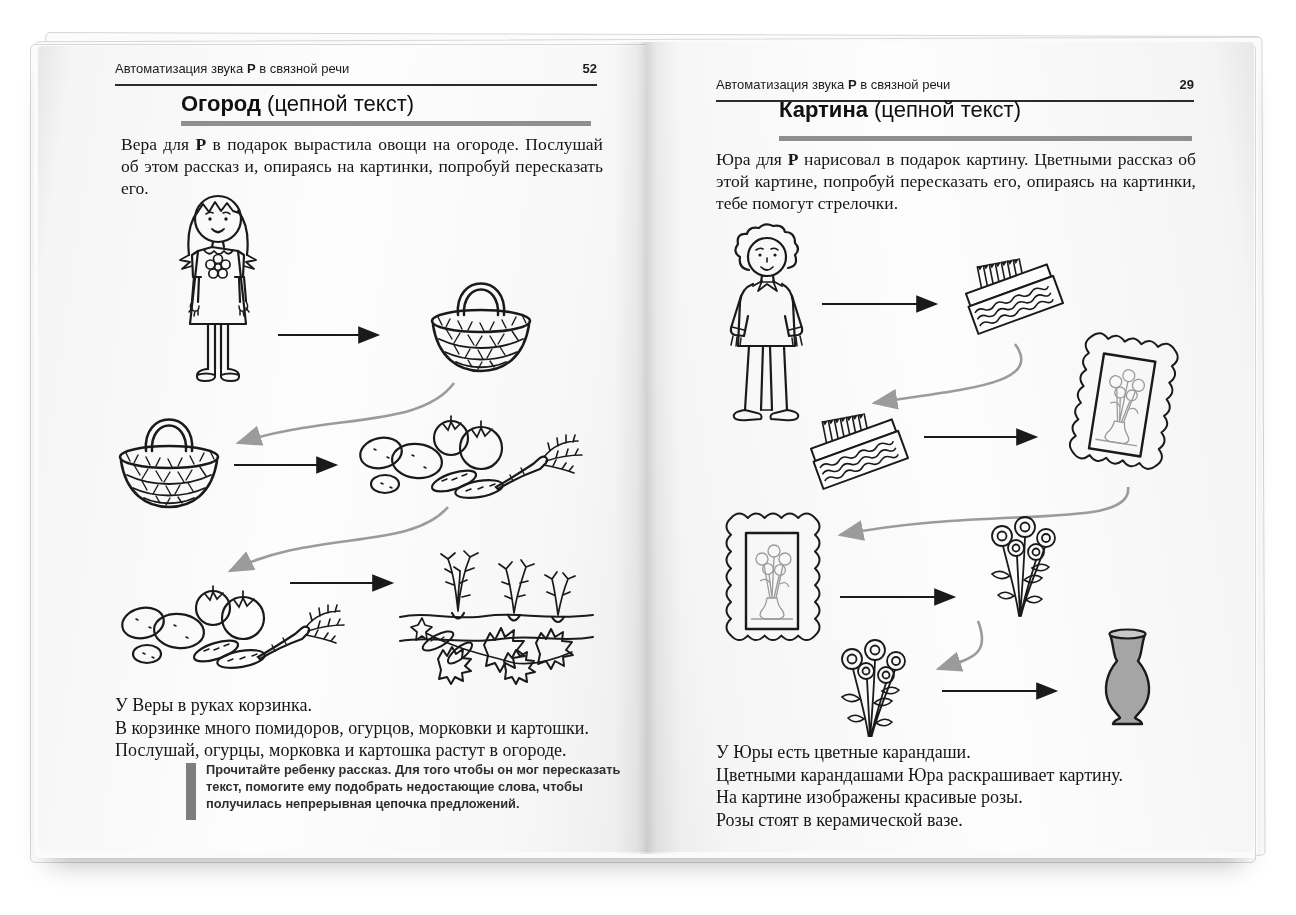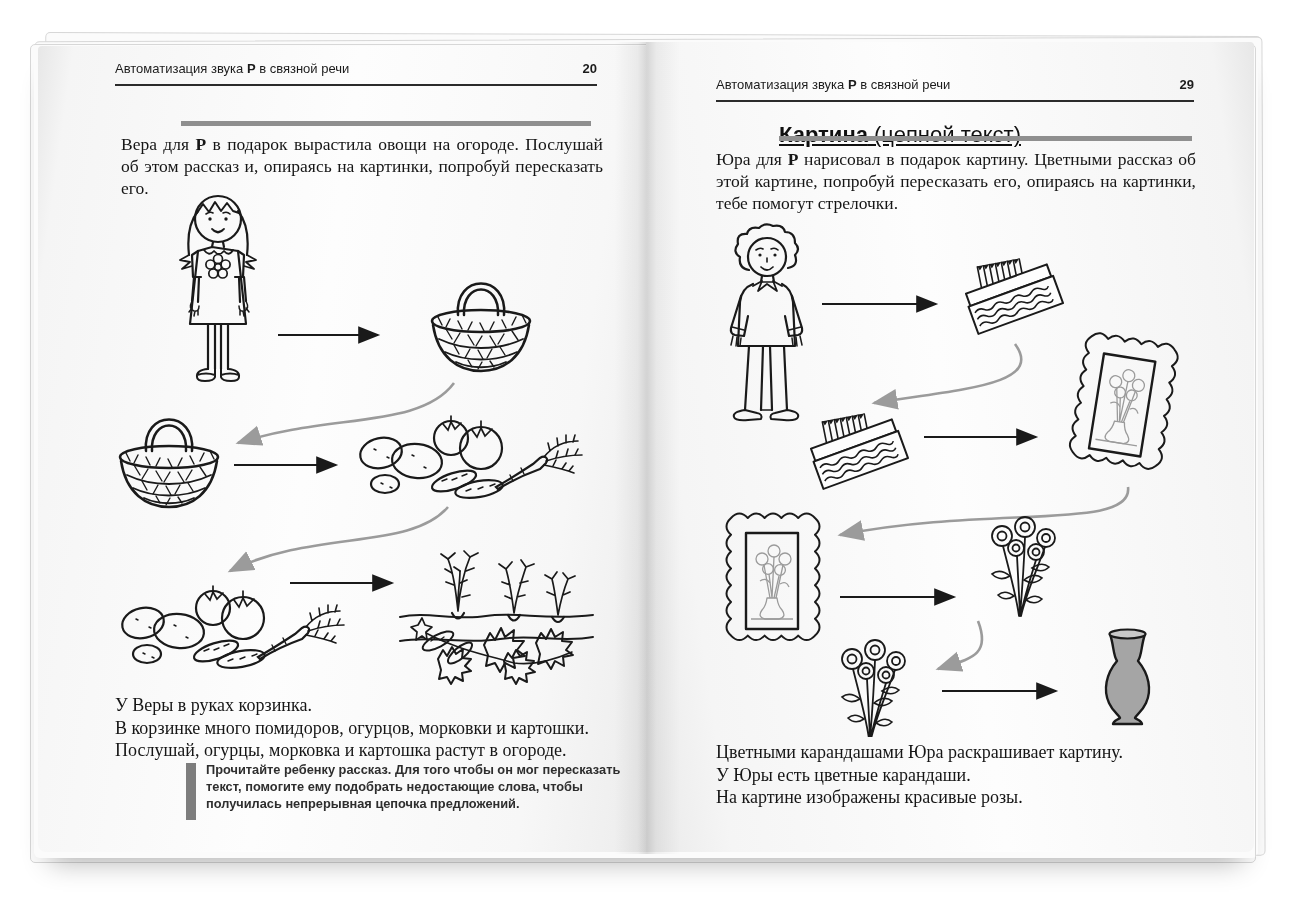--- a/index.html
+++ b/index.html
@@ -225,24 +225,27 @@
     <div class="page-left"></div>
     <div class="page-right"></div>
     <div class="spine-shadow"></div>
   </div>
 </div>
 
 <div class="content">
 
   <div class="abs runhead" style="left:115px;top:61px;width:482px;">
     <span><span>Автоматизация звука </span><span class="bold">Р</span><span> в связной речи</span></span>
-    <span class="bold">20</span>
+    <span class="bold">52</span>
   </div>
   <div class="abs rule" style="left:115px;top:84px;width:482px;"></div>
 
+  <div class="abs page-title" style="left:181px;top:91px;">
+    <span class="main">Огород</span><span> (цепной текст)</span>
+  </div>
   <div class="abs title-underline" style="left:181px;top:121px;width:410px;"></div>
 
   <div class="abs intro" style="left:115px;top:133px;width:482px;margin-left:6px;">
     <span>Вера для </span><span class="bold">Р</span><span> в подарок вырастила овощи на огороде. Послушай об этом рассказ и, опираясь на картинки, попробуй пересказать его.</span>
   </div>
 
   <svg class="abs" style="left:98px;top:183px;" width="520" height="502" viewBox="0 0 520 502">
     <defs>
       <marker id="mkBL" markerWidth="11" markerHeight="10" refX="9" refY="4" orient="auto">
           <path d="M0,0 L10,4 L0,8 z" fill="#1a1a1a"></path>
@@ -272,21 +275,21 @@
 
   <div class="abs note-bar" style="left:186px;top:763px;width:10px;height:57px;"></div>
   <div class="abs note-text" style="left:206px;top:761px;width:428px;">Прочитайте ребенку рассказ. Для того чтобы он мог пересказать текст, помогите ему подобрать недостающие слова, чтобы получилась непрерывная цепочка предложений.</div>
 
   <div class="abs runhead" style="left:716px;top:77px;width:478px;">
     <span><span>Автоматизация звука </span><span class="bold">Р</span><span> в связной речи</span></span>
     <span class="bold">29</span>
   </div>
   <div class="abs rule" style="left:716px;top:100px;width:478px;"></div>
 
-  <div class="abs page-title" style="left:779px;top:122px;text-decoration:underline;">
+  <div class="abs page-title" style="left:779px;top:97px;">
     <span class="main">Картина</span><span> (цепной текст)</span>
   </div>
   <div class="abs title-underline" style="left:779px;top:136px;width:413px;"></div>
 
   <div class="abs intro" style="left:716px;top:148px;width:480px;">
     <span>Юра для </span><span class="bold">Р</span><span> нарисовал в подарок картину. Цветными рассказ об этой картине, попробуй пересказать его, опираясь на картинки, тебе помогут стрелочки.</span>
   </div>
 
   <svg class="abs" style="left:700px;top:219px;" width="540" height="518" viewBox="0 0 540 518">
     <defs>
@@ -310,18 +313,19 @@
     <use href="#fig-frame" x="22" y="288"></use>
     <path d="M140,378 L254,378" stroke="#1a1a1a" stroke-width="2.2" marker-end="url(#mkBR)"></path>
     <use href="#fig-roses" x="272" y="295"></use>
     <path d="M278,402 C292,438 268,440 238,450" fill="none" stroke="#9b9b9b" stroke-width="2.6" marker-end="url(#mkGR)"></path>
     <use href="#fig-roses" x="122" y="418"></use>
     <path d="M242,472 L356,472" stroke="#1a1a1a" stroke-width="2.2" marker-end="url(#mkBR)"></path>
     <use href="#fig-vase" x="400" y="408"></use>
   </svg>
 
   <div class="abs" style="left:716px;top:741px;">
+    <div class="story-line">У Юры есть цветные карандаши.</div>
     <div class="story-line">Цветными карандашами Юра раскрашивает картину.</div>
-    <div class="story-line">У Юры есть цветные карандаши.</div>
     <div class="story-line">На картине изображены красивые розы.</div>
+    <div class="story-line">Розы стоят в керамической вазе.</div>
   </div>
 
 </div>
 
 </body></html>

